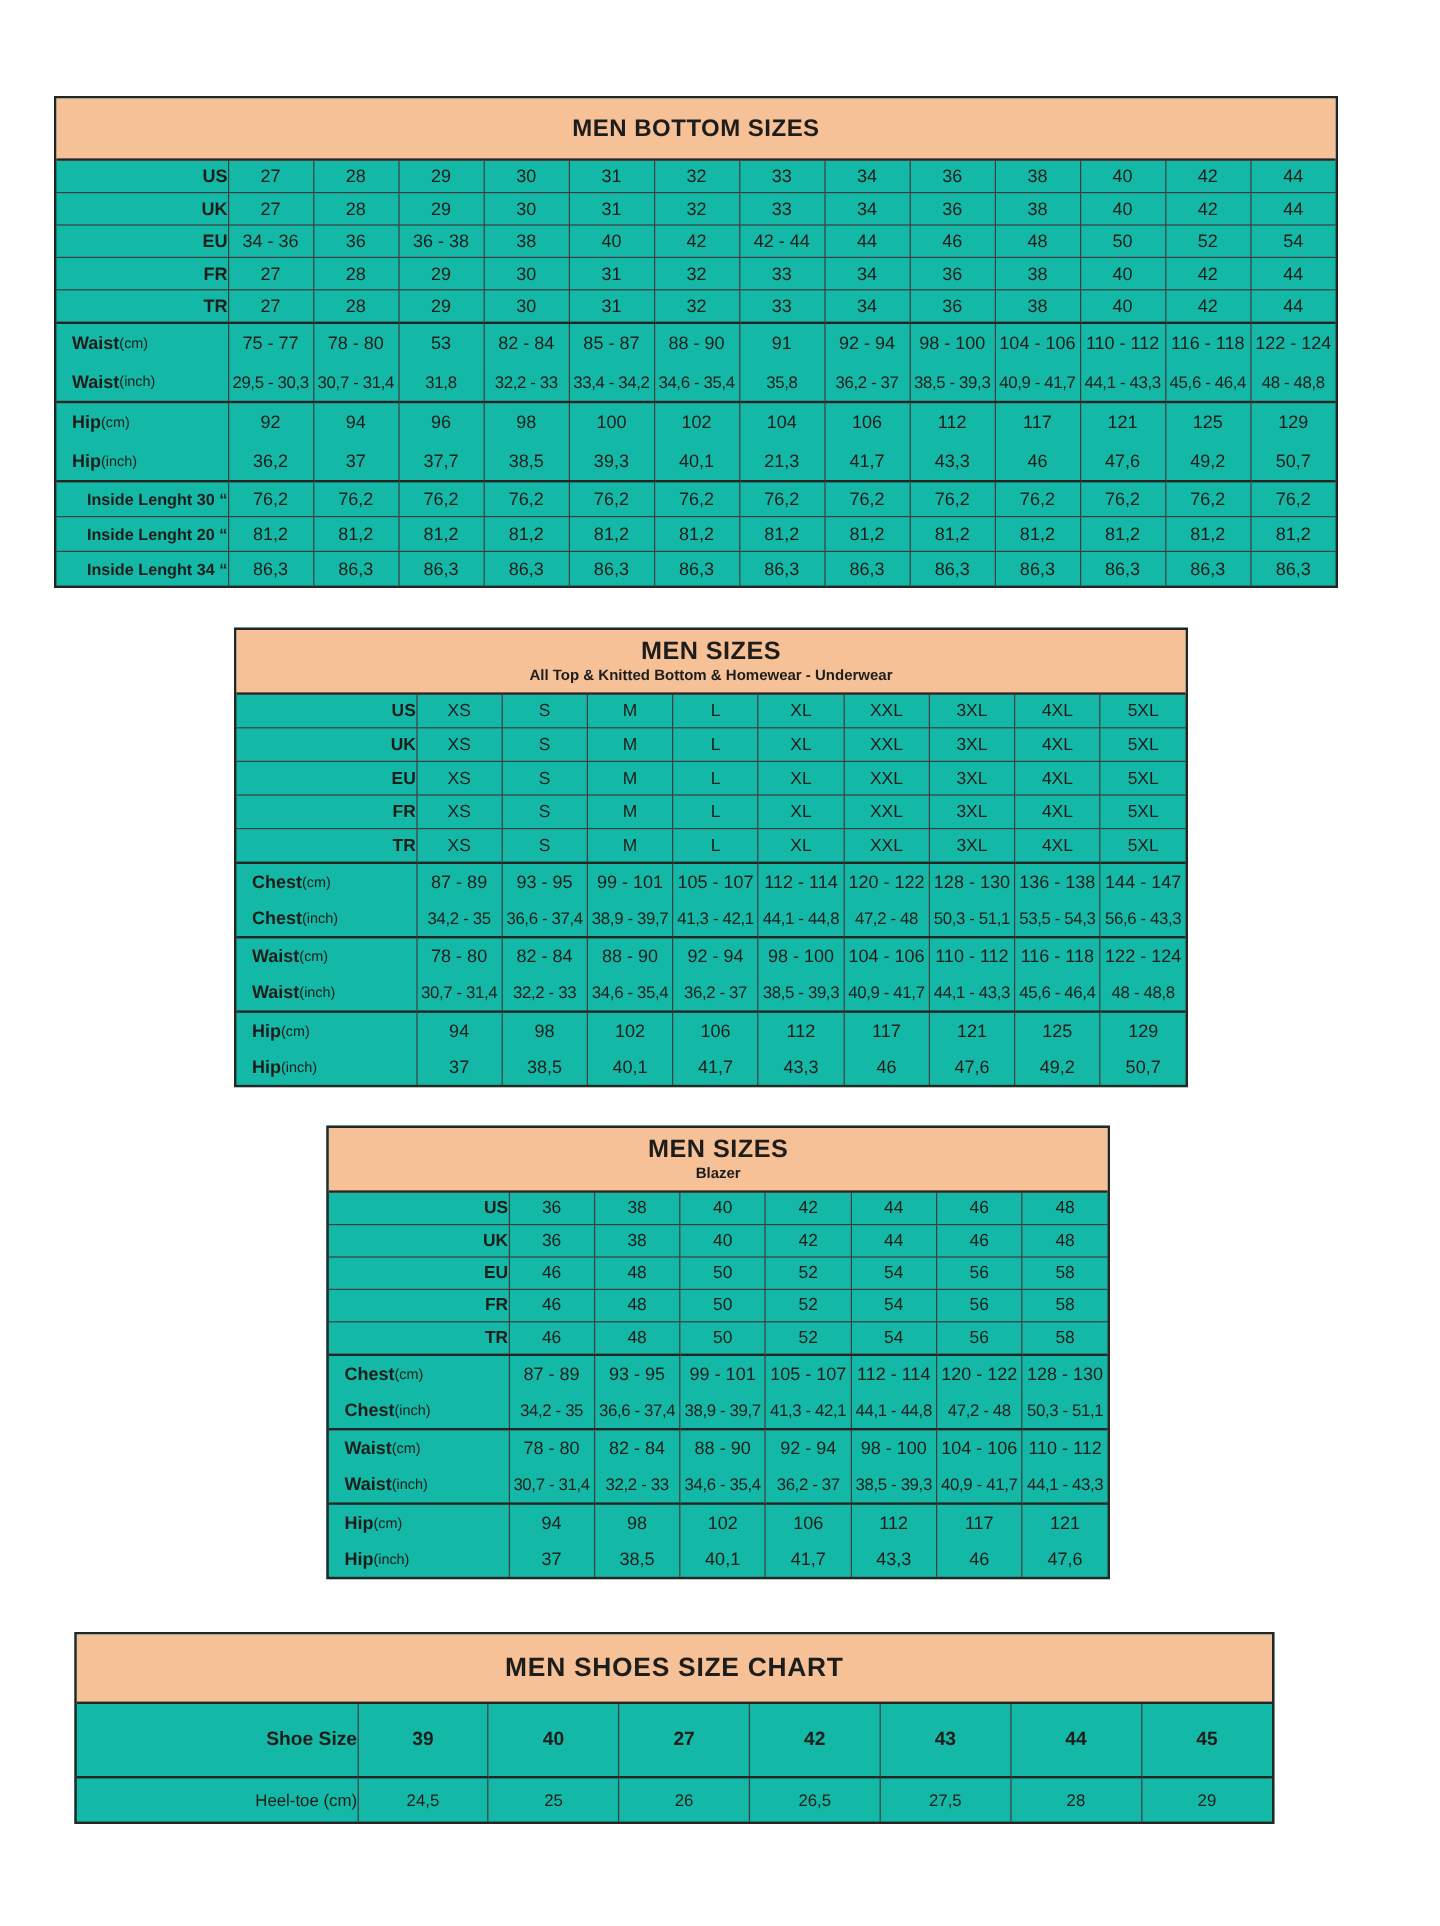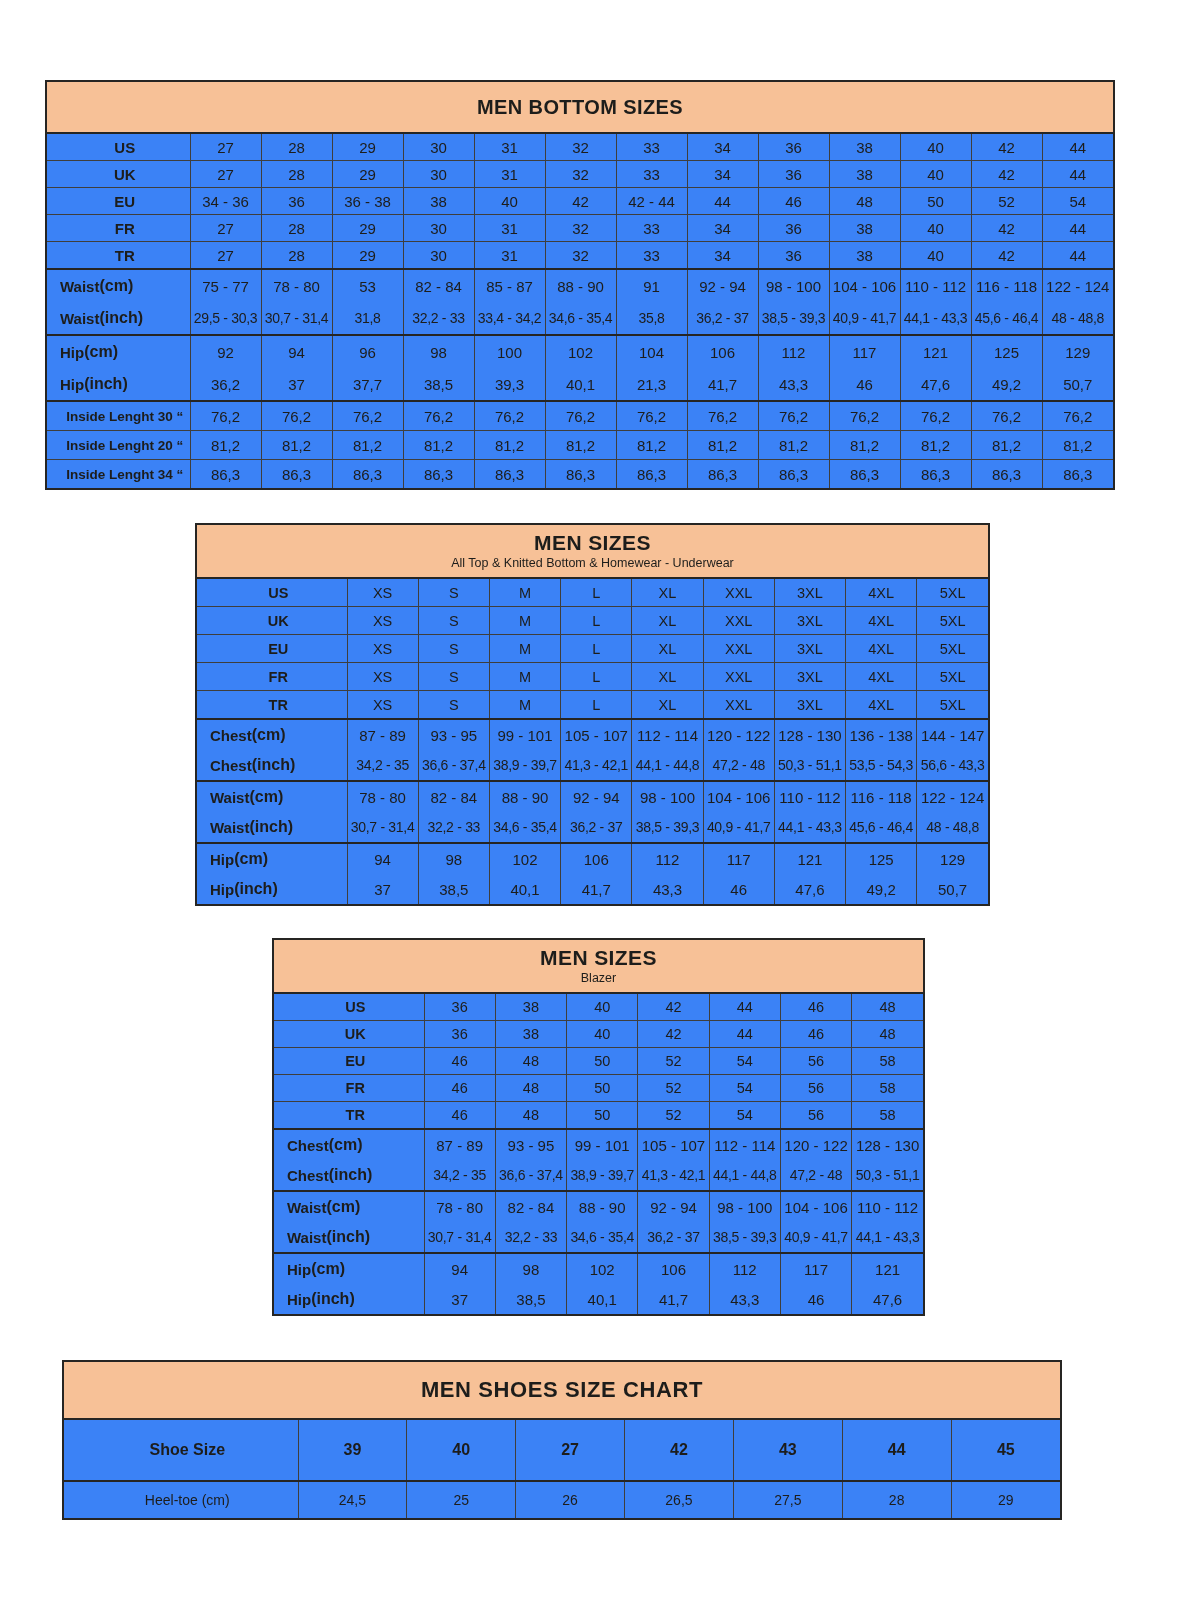--- a/index.html
+++ b/index.html
@@ -8,36 +8,36 @@
     --thin:#3f3e3c;
     --thick:#262523;
   }
   html,body{margin:0;padding:0;}
   body{
     width:1200px;height:1605px;background:#ffffff;position:relative;
     font-family:"Liberation Sans", sans-serif;color:var(--ink);
     -webkit-font-smoothing:antialiased;
   }
   .size-table{
-    position:absolute;border:2px solid var(--thick);background:#3b82f6;box-sizing:border-box;
+    position:absolute;border:2px solid var(--thick);background:#14b8a6;box-sizing:border-box;
   }
   .band{
     background:var(--peach);border-bottom:2px solid var(--thick);
     display:flex;flex-direction:column;align-items:center;justify-content:center;
     text-align:center;
   }
   .band-title{font-weight:bold;letter-spacing:.4px;line-height:1.05;}
-  .band-sub{font-weight:normal;font-size:12.5px;margin-top:3px;line-height:1;}
+  .band-sub{font-weight:bold;font-size:12.5px;margin-top:3px;line-height:1;}
   .band-sub:empty{display:none;}
 
   table{width:100%;border-collapse:collapse;border-style:hidden;table-layout:fixed;}
   td{border:1px solid var(--thin);text-align:center;vertical-align:middle;padding:0;overflow:hidden;}
   tr.sep td{border-top:2px solid var(--thick);}
-  .label-cell{text-align:center;padding-left:13px;font-weight:bold;}
-  .unit{font-size:16px;font-weight:bold;}
+  .label-cell{text-align:right;padding-left:13px;font-weight:bold;}
+  .unit{font-size:12px;font-weight:normal;}
   .lbl-line{display:flex;align-items:center;justify-content:flex-start;}
   .val-line{display:flex;align-items:center;justify-content:center;}
   .val-line.lg{font-size:15px;}
   .val-line.sm{font-size:14px;letter-spacing:-0.3px;}
 
   
   .t0{left:45px;top:80px;width:1070px;}
   .t0 .band{height:50px;}
   .t0 .band-title{font-size:20px;}
   .t0 col.col-label{width:143px;}

